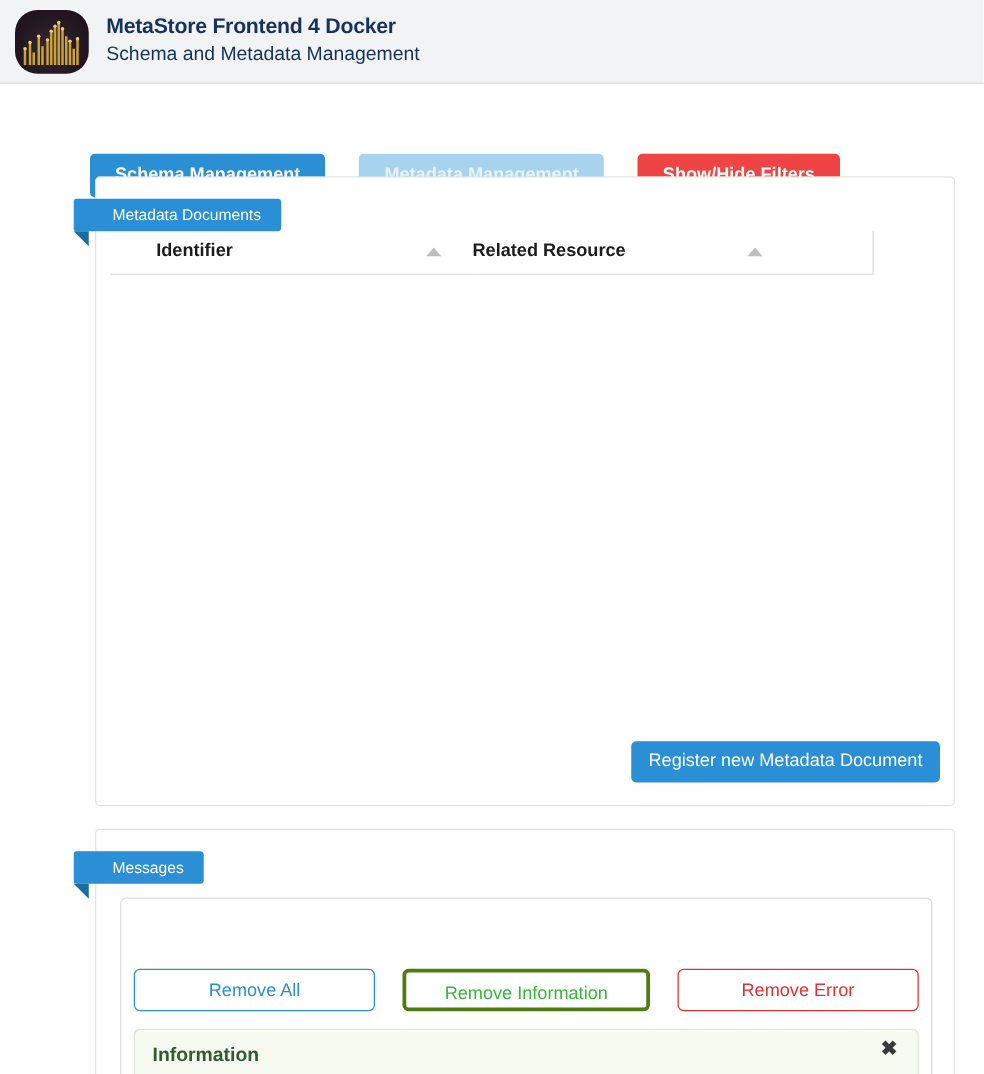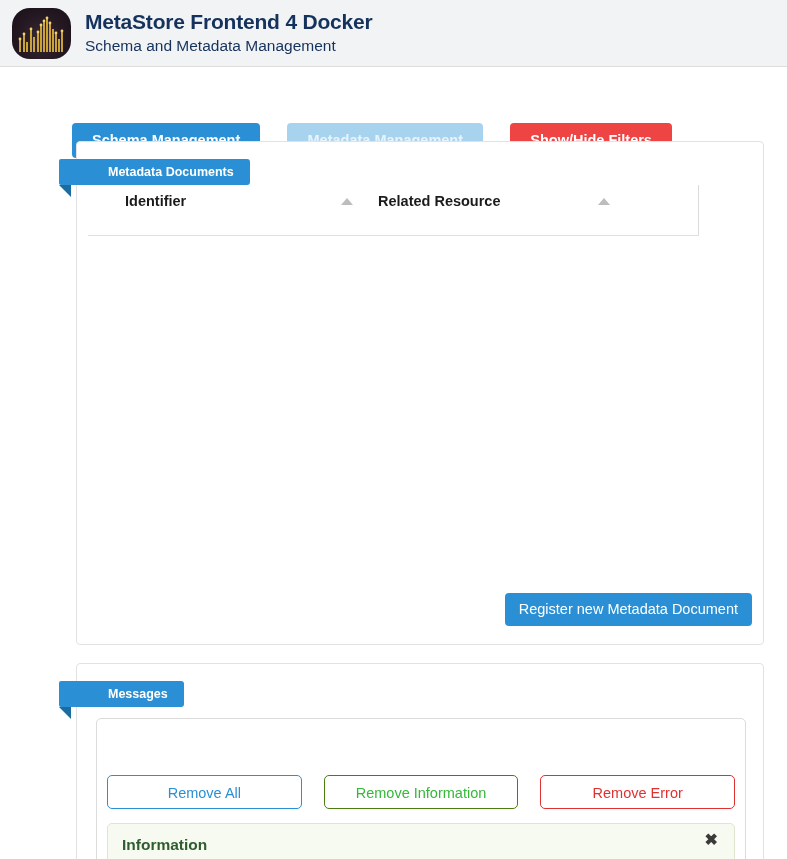--- a/index.html
+++ b/index.html
@@ -26,21 +26,21 @@
     border-radius: 18px;
     background: radial-gradient(ellipse at 50% 60%, #3b2a33 0%, #241822 55%, #1a1018 100%);
     position: relative;
     overflow: hidden;
     flex: 0 0 auto;
     margin-right: 14px;
   }
   .logo svg { position: absolute; left: 0; top: 0; }
   .title-block { line-height: 1.1; padding-bottom: 2px; }
   .app-title {
-    font-size: 21px;
+    font-size: 17px;
     font-weight: bold;
     color: #15325c;
     letter-spacing: -0.2px;
     white-space: nowrap;
   }
   .app-subtitle {
     font-size: 15.5px;
     color: #15325c;
     margin-top: 4px;
     white-space: nowrap;
@@ -88,23 +88,23 @@
   #panel-messages { top: 663px; height: 250px; }
 
   .ribbon {
     position: absolute;
     left: -18px;
     top: 17px;
     height: 26px;
     background: #2a8fd4;
     color: #ffffff;
     font-size: 12.5px;
-    font-weight: bold;
+    font-weight: normal;
     line-height: 26px;
-    padding: 0 16px 0 49px;
+    padding: 0 16px 0 31px;
     border-radius: 2px 3px 3px 2px;
     white-space: nowrap;
   }
   .ribbon::after {
     content: "";
     position: absolute;
     left: 0; top: 26px;
     border-style: solid;
     border-width: 0 12px 12px 0;
     border-color: transparent #1b6ca0 transparent transparent;
@@ -115,21 +115,21 @@
   .data-table {
     width: 676px;
     border-collapse: collapse;
     table-layout: fixed;
   }
   .data-table th {
     text-align: left;
     font-size: 14.5px;
     font-weight: bold;
     color: #1b1b1b;
-    padding: 8px 0 26px 0;
+    padding: 8px 0 10px 0;
     border-bottom: 1px solid #e0e0e0;
     position: relative;
     vertical-align: middle;
   }
   .th-id { width: 290px; padding-left: 37px !important; }
   .th-res { width: 320px; }
   .th-actions { width: 66px; border-bottom: 1px solid transparent !important; }
   .col-divider { border-left: 1px solid #dcdcdc; }
   .sort-icon {
     position: absolute;
@@ -175,21 +175,21 @@
     background: #ffffff;
     border-radius: 5px;
     font-size: 14.5px;
     font-weight: normal;
     line-height: 32px;
     text-align: center;
     cursor: pointer;
     font-family: "Liberation Sans", sans-serif;
   }
   #btn-remove-all { border: 1px solid #2a8fd4; color: #2a8fd4; }
-  #btn-remove-info { border: 1px solid #4d7c0f; color: #35b839; }
+  #btn-remove-info { border: 3px solid #4d7c0f; color: #35b839; }
   #btn-remove-error { border: 1px solid #e03131; color: #e03131; }
 
   .alert {
     margin-top: 14px;
     position: relative;
     background: #f7faf0;
     border: 1px solid #dfe6d0;
     border-radius: 5px;
     padding: 12px 36px 14px 14px;
     min-height: 72px;

